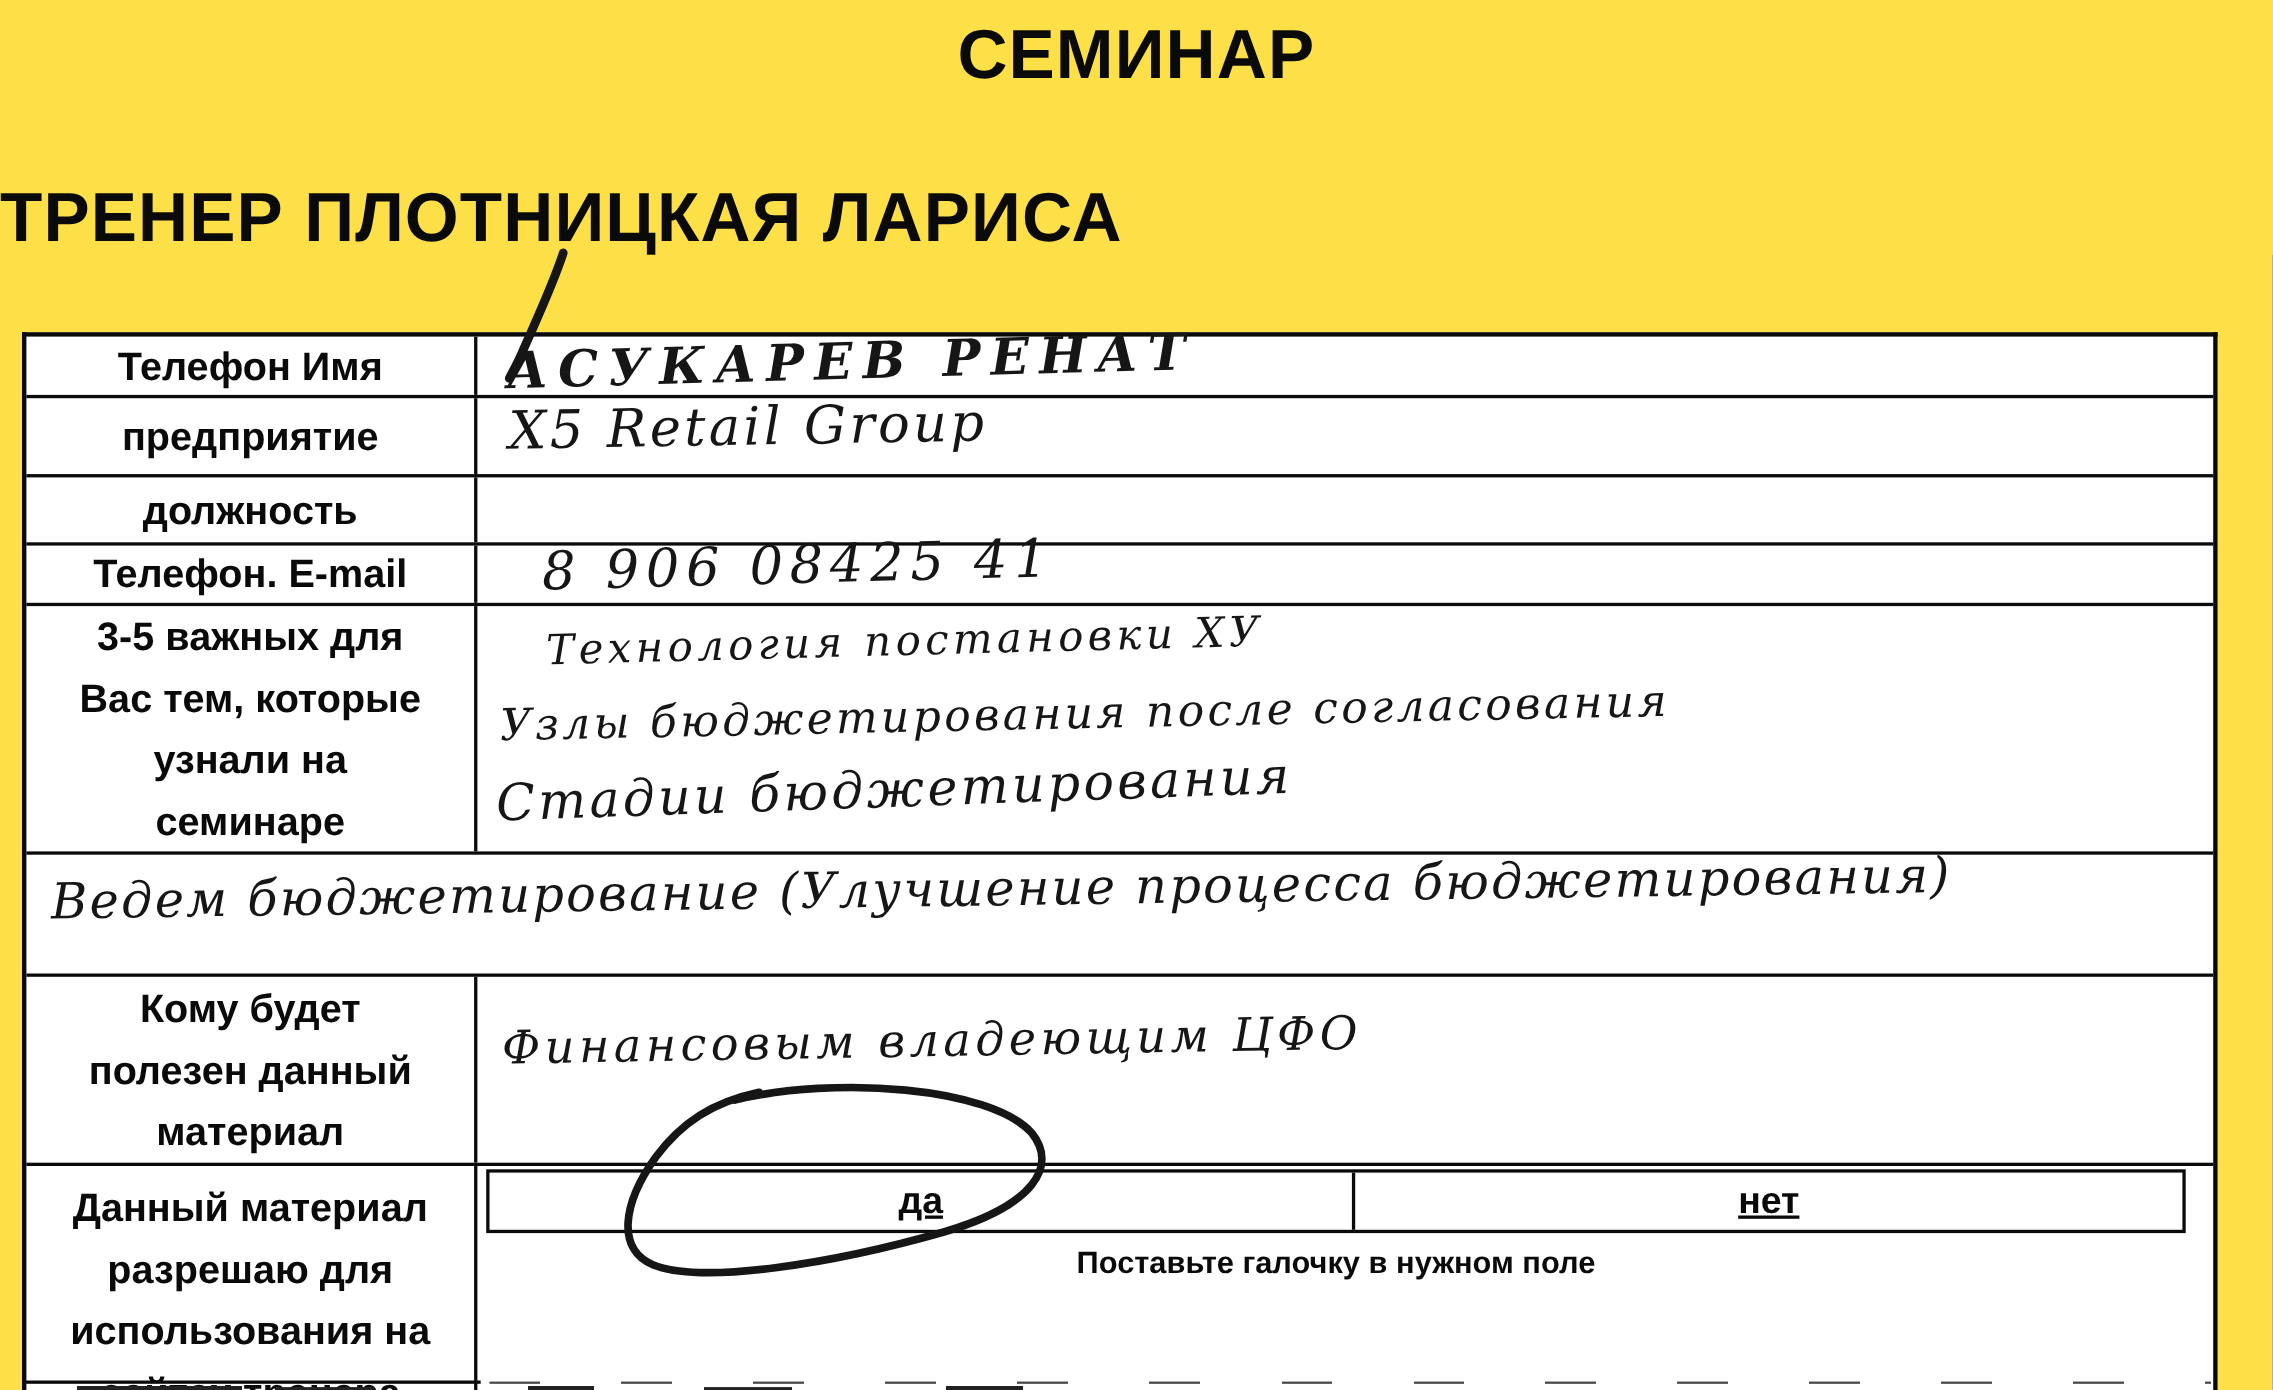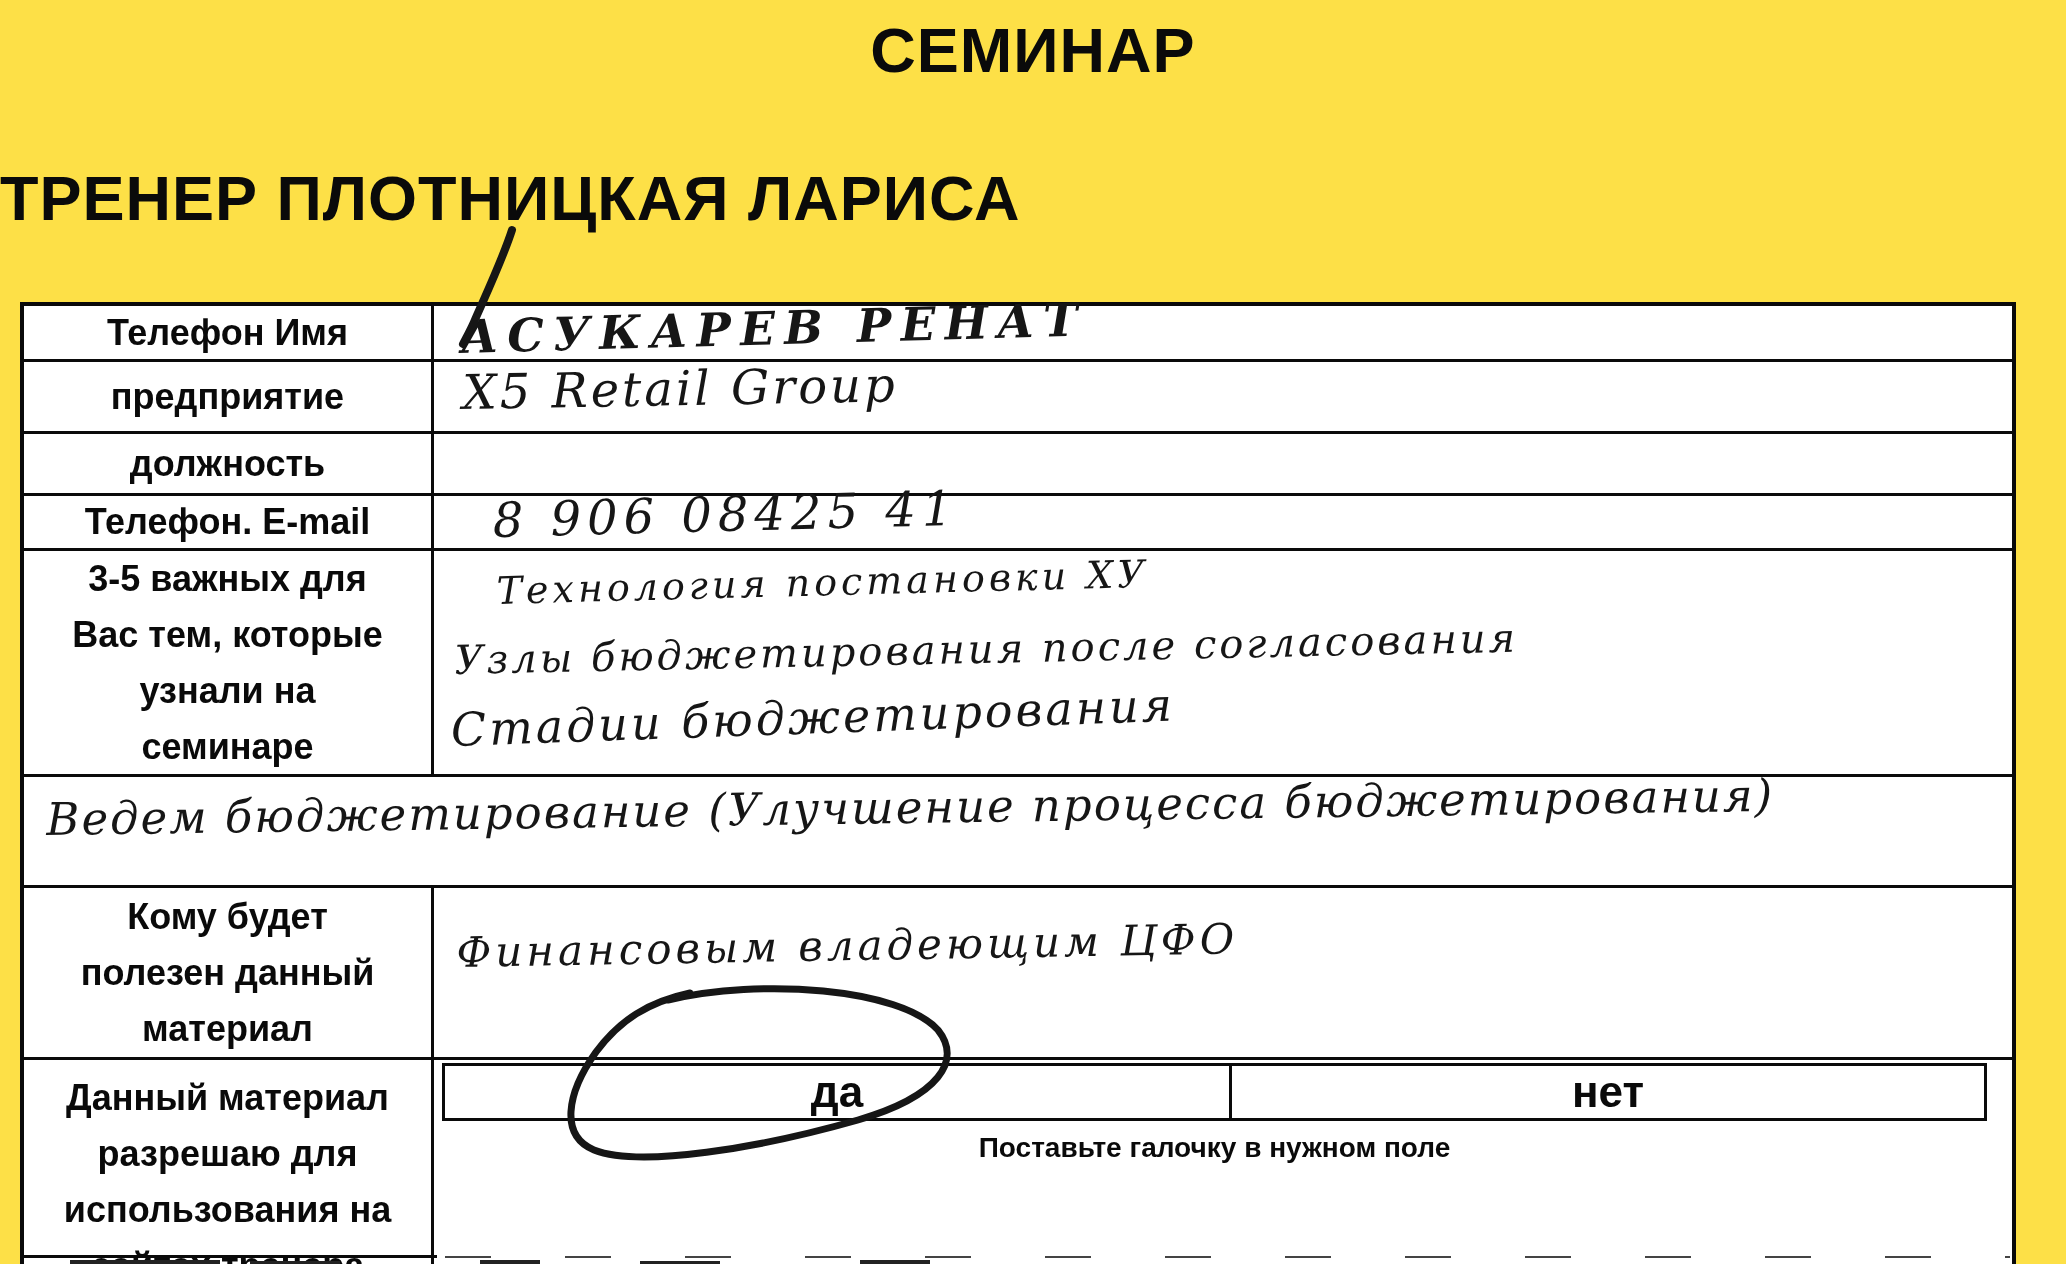--- a/index.html
+++ b/index.html
@@ -63,21 +63,21 @@
   
   .yn-box{
     position:absolute;left:8px;top:3px;
     width:1545px;height:58px;
     border:3px solid #0a0a0a;box-sizing:border-box;
     display:flex;
     background:#fff;
   }
   .yn-cell{
     display:flex;align-items:center;justify-content:center;
-    font-size:44px;font-weight:bold;box-sizing:border-box;
+    font-size:34px;font-weight:bold;box-sizing:border-box;text-decoration:underline;
   }
   .yn-yes{flex:0 0 787px;border-right:3px solid #0a0a0a;}
   .yn-no{flex:1 1 auto;}
   .yn-hint{
     position:absolute;left:8px;top:72px;width:1545px;
     text-align:center;font-size:28px;font-weight:bold;
   }
   
   #ink{position:absolute;left:0;top:0;width:2066px;height:1264px;pointer-events:none;}
   

